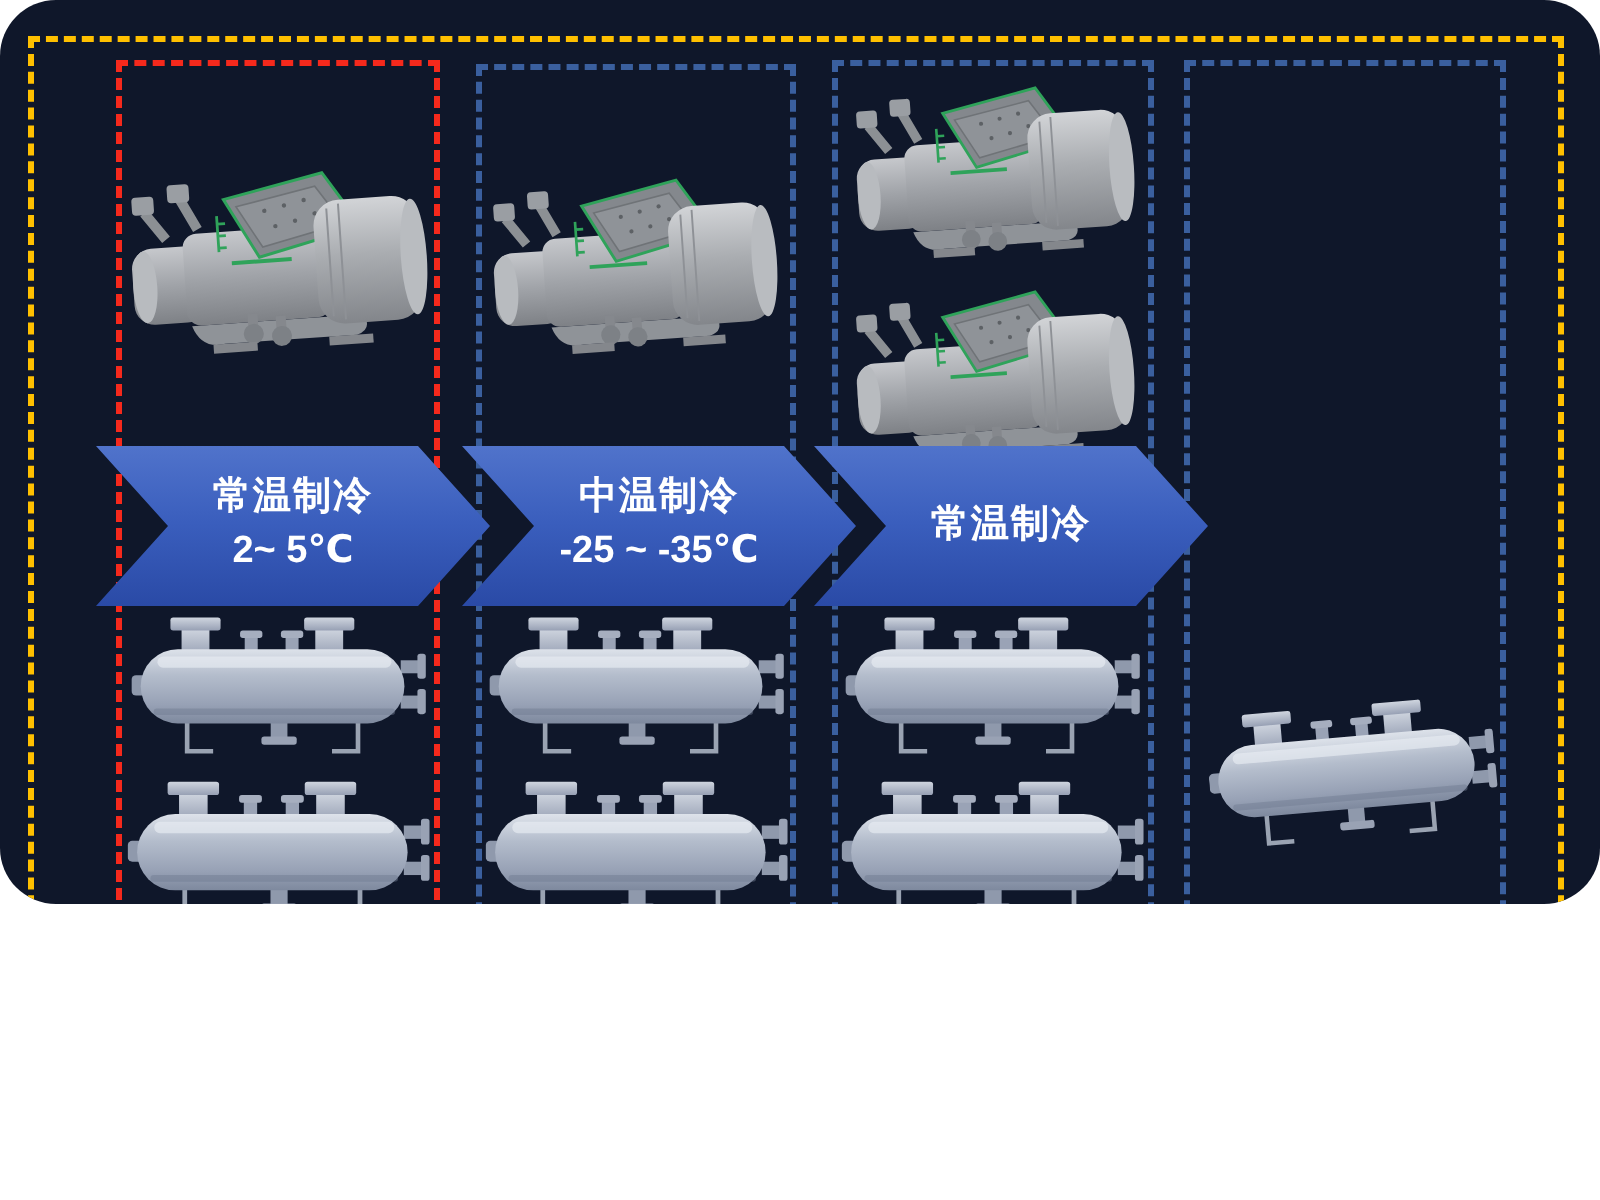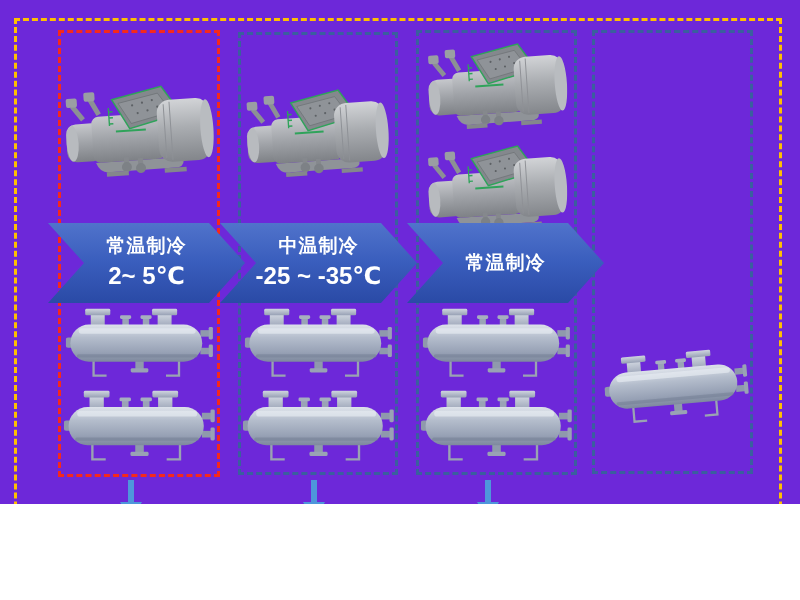--- a/index.html
+++ b/index.html
@@ -1,38 +1,38 @@
 <!DOCTYPE html>
 <html><head>
 <meta charset="utf-8">
 <style>
   html,body{margin:0;padding:0;background:#fff;font-family:"Liberation Sans","DejaVu Sans",sans-serif;}
-  #stage-canvas{position:relative;width:800px;height:504px;background:#6d28d9;overflow:hidden;}
+  #stage-canvas{position:relative;width:800px;height:452px;background:#0f172a;overflow:hidden;border-radius:28px;}
 
   .outer-border{position:absolute;left:14px;top:18px;width:768px;height:561px;
     border:3px dashed #ffc000;box-sizing:border-box;}
 
   .stage-box{position:absolute;box-sizing:border-box;border:3px dashed #3a5f9e;background:transparent;}
   .stage-box.red{border-color:#f5291c;}
   #stage-box-1{left:58px;top:30px;width:162px;height:447px;}
   #stage-box-2{left:238px;top:32px;width:160px;height:443px;}
   #stage-box-3{left:416px;top:30px;width:161px;height:445px;}
   #stage-box-4{left:592px;top:30px;width:161px;height:444px;}
 
   .banner{position:absolute;top:223px;width:197px;height:80px;z-index:5;
     display:flex;flex-direction:column;justify-content:center;align-items:center;
     box-sizing:border-box;color:#fff;text-align:center;
     background:linear-gradient(180deg,#5073cb 0%,#3a5ebd 48%,#2a4aa6 100%);
     clip-path:polygon(0 0,calc(100% - 36px) 0,100% 50%,calc(100% - 36px) 100%,0 100%,36px 50%);}
   #banner-1{left:48px;}
-  #banner-2{left:220px;}
+  #banner-2{left:231px;}
   #banner-3{left:407px;}
   #banner-4{left:585px;width:196px;}
   .banner .t{font-size:19px;font-weight:bold;letter-spacing:1px;line-height:1.2;}
-  .banner .r{font-size:24px;font-weight:bold;line-height:1.2;margin-top:4px;}
+  .banner .r{font-size:19px;font-weight:bold;line-height:1.2;margin-top:4px;}
   .banner .r:empty{display:none;}
 
   .eq{position:absolute;}
   .eq svg{display:block;width:100%;height:100%;}
 
   #compressor-1{left:64px;top:80px;width:150px;height:100px;}
   #compressor-2{left:245px;top:84px;width:144px;height:96px;}
   #compressor-3a{left:424px;top:38px;width:146px;height:94px;}
   #compressor-3b{left:424px;top:140px;width:146px;height:94px;}
 

